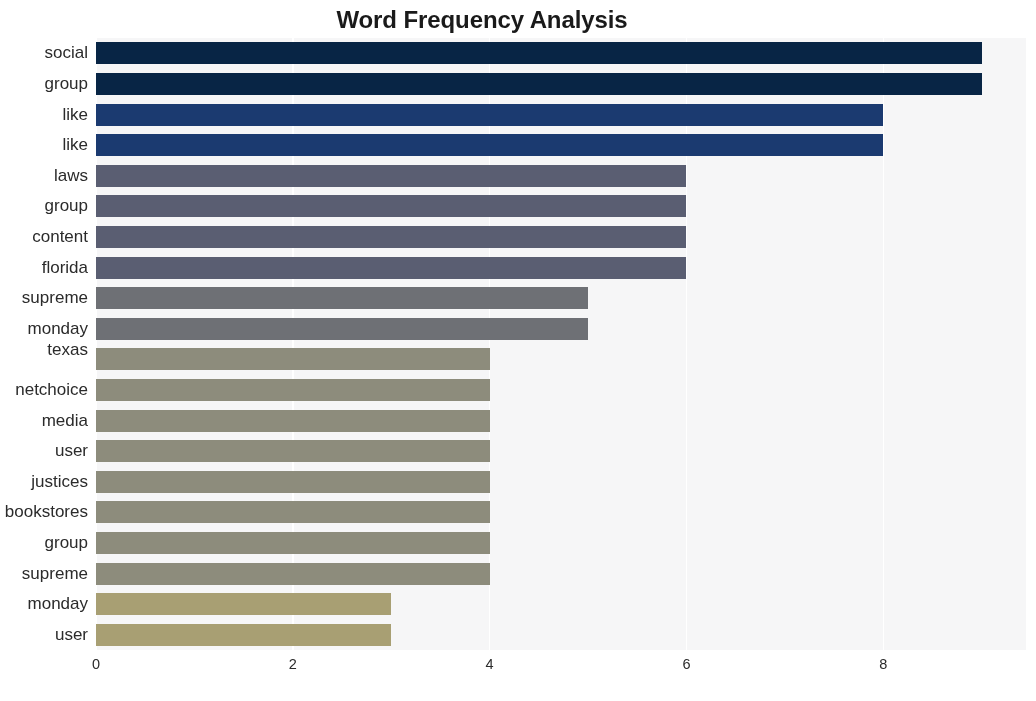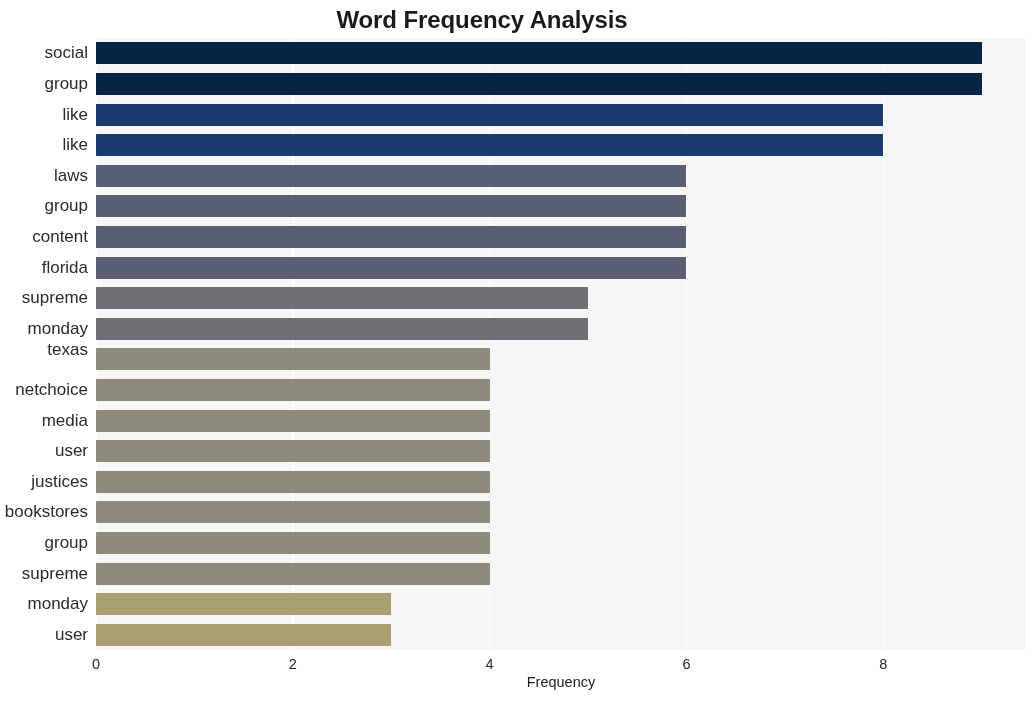--- a/index.html
+++ b/index.html
@@ -217,15 +217,14 @@
     </div>
 
   <div id="x-axis">
       <div class="x-tick" style="left: 96px;">0</div>
       <div class="x-tick" style="left: 292.825px;">2</div>
       <div class="x-tick" style="left: 489.651px;">4</div>
       <div class="x-tick" style="left: 686.476px;">6</div>
       <div class="x-tick" style="left: 883.302px;">8</div>
     </div>
 
-  <div id="x-axis-label">Frequency</div>
 
 </div>
 
 </body></html>

